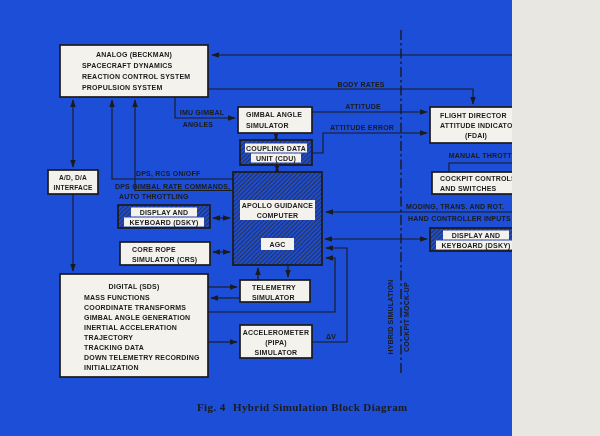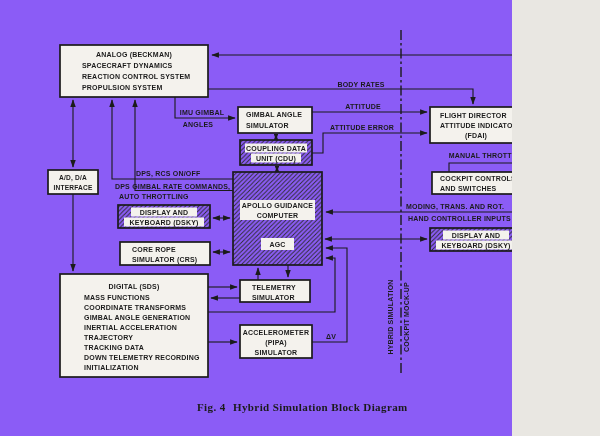--- a/index.html
+++ b/index.html
@@ -1,16 +1,16 @@
 <!DOCTYPE html>
 <html><head>
 <meta charset="utf-8">
 <style>
   html,body{margin:0;padding:0;background:#e9e7e2;}
-  .page{position:relative;width:512px;height:436px;background:#8b5cf6;overflow:hidden;}
+  .page{position:relative;width:512px;height:436px;background:#1d4ed8;overflow:hidden;}
   svg{display:block;}
   text{font-family:"Liberation Sans",sans-serif;font-size:7px;font-weight:bold;
        fill:#1b1b1b;letter-spacing:0.2px;}
   text.caption{font-family:"Liberation Serif",serif;font-size:11px;font-weight:bold;
        letter-spacing:0.4px;}
   text.small{font-size:6.6px;}
   .box{fill:#f4f2ed;stroke:#1b1b1b;stroke-width:1.7;}
   .hatchbox{fill:url(#hatch);stroke:#1b1b1b;stroke-width:1.7;}
   .whitepatch{fill:#f4f2ed;stroke:none;}
   .wire{fill:none;stroke:#1b1b1b;stroke-width:1.1;}

